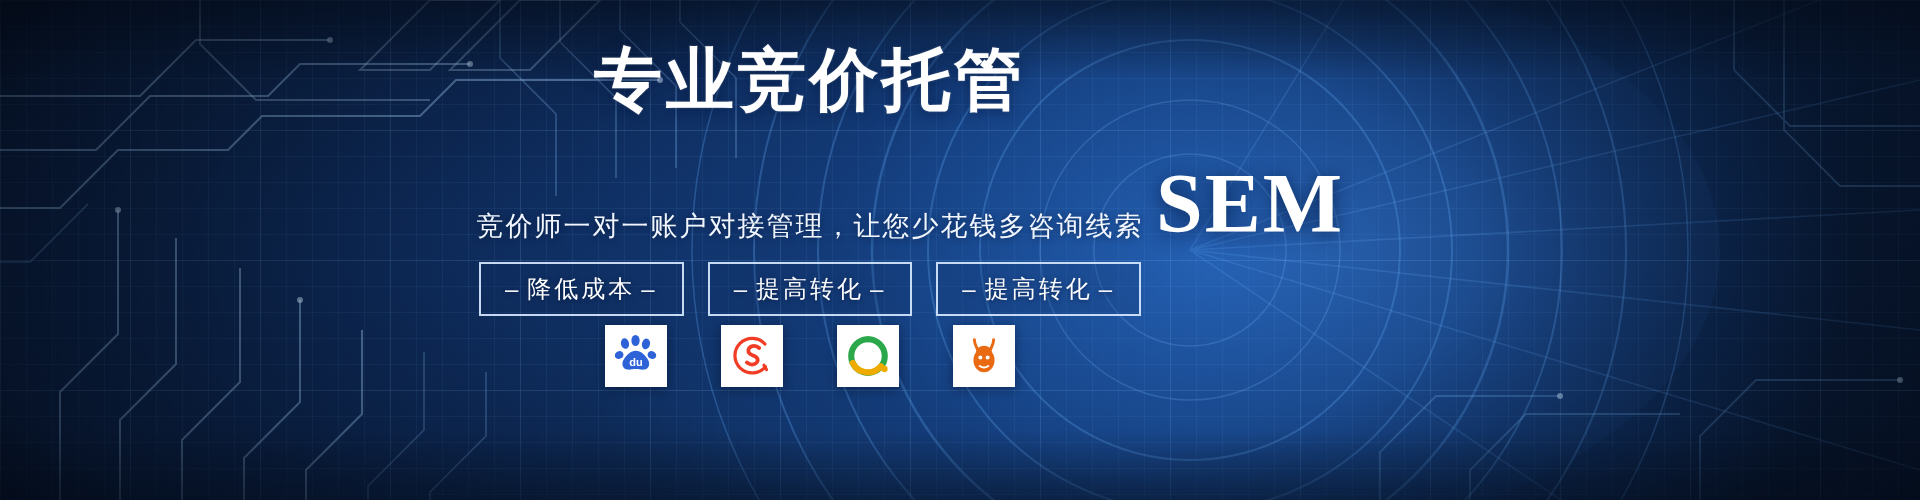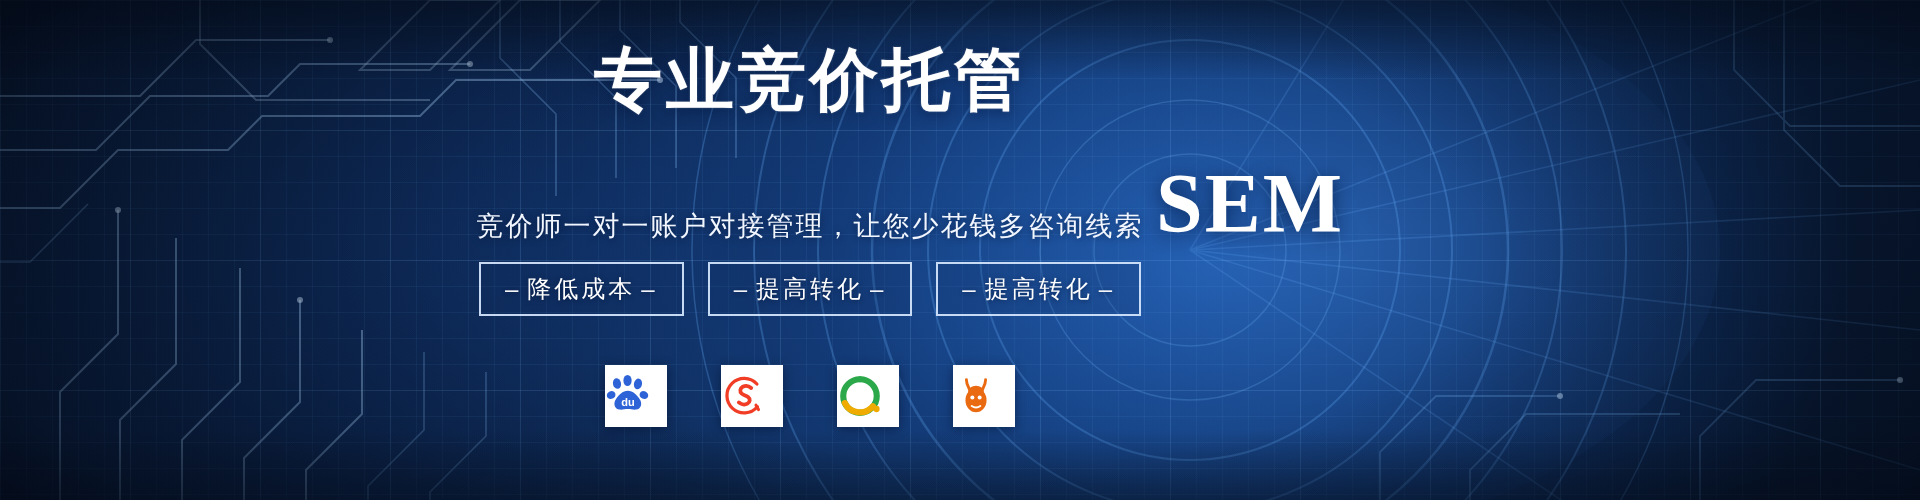--- a/index.html
+++ b/index.html
@@ -87,23 +87,22 @@
   }
   .tag .dash{opacity:.95;padding:0 6px;font-weight:400;}
 
   .logos{
     position:absolute;left:300px;top:325px;width:1020px;
     display:flex;justify-content:center;align-items:center;gap:54px;
   }
   .logo-box{
     width:62px;height:62px;
     background:#ffffff;
-    display:flex;align-items:center;justify-content:flex-start;
+    display:flex;align-items:center;justify-content:center;
     box-shadow:0 2px 10px rgba(0,10,30,0.45);
-    margin-top:40px;
   }
   .logo-box svg{display:block;}
 
   .sem{
     position:absolute;left:1100px;top:162px;width:300px;
     text-align:center;
     color:#ffffff;
     font-family:"Liberation Serif","DejaVu Serif",serif;
     font-weight:700;
     font-size:84px;

